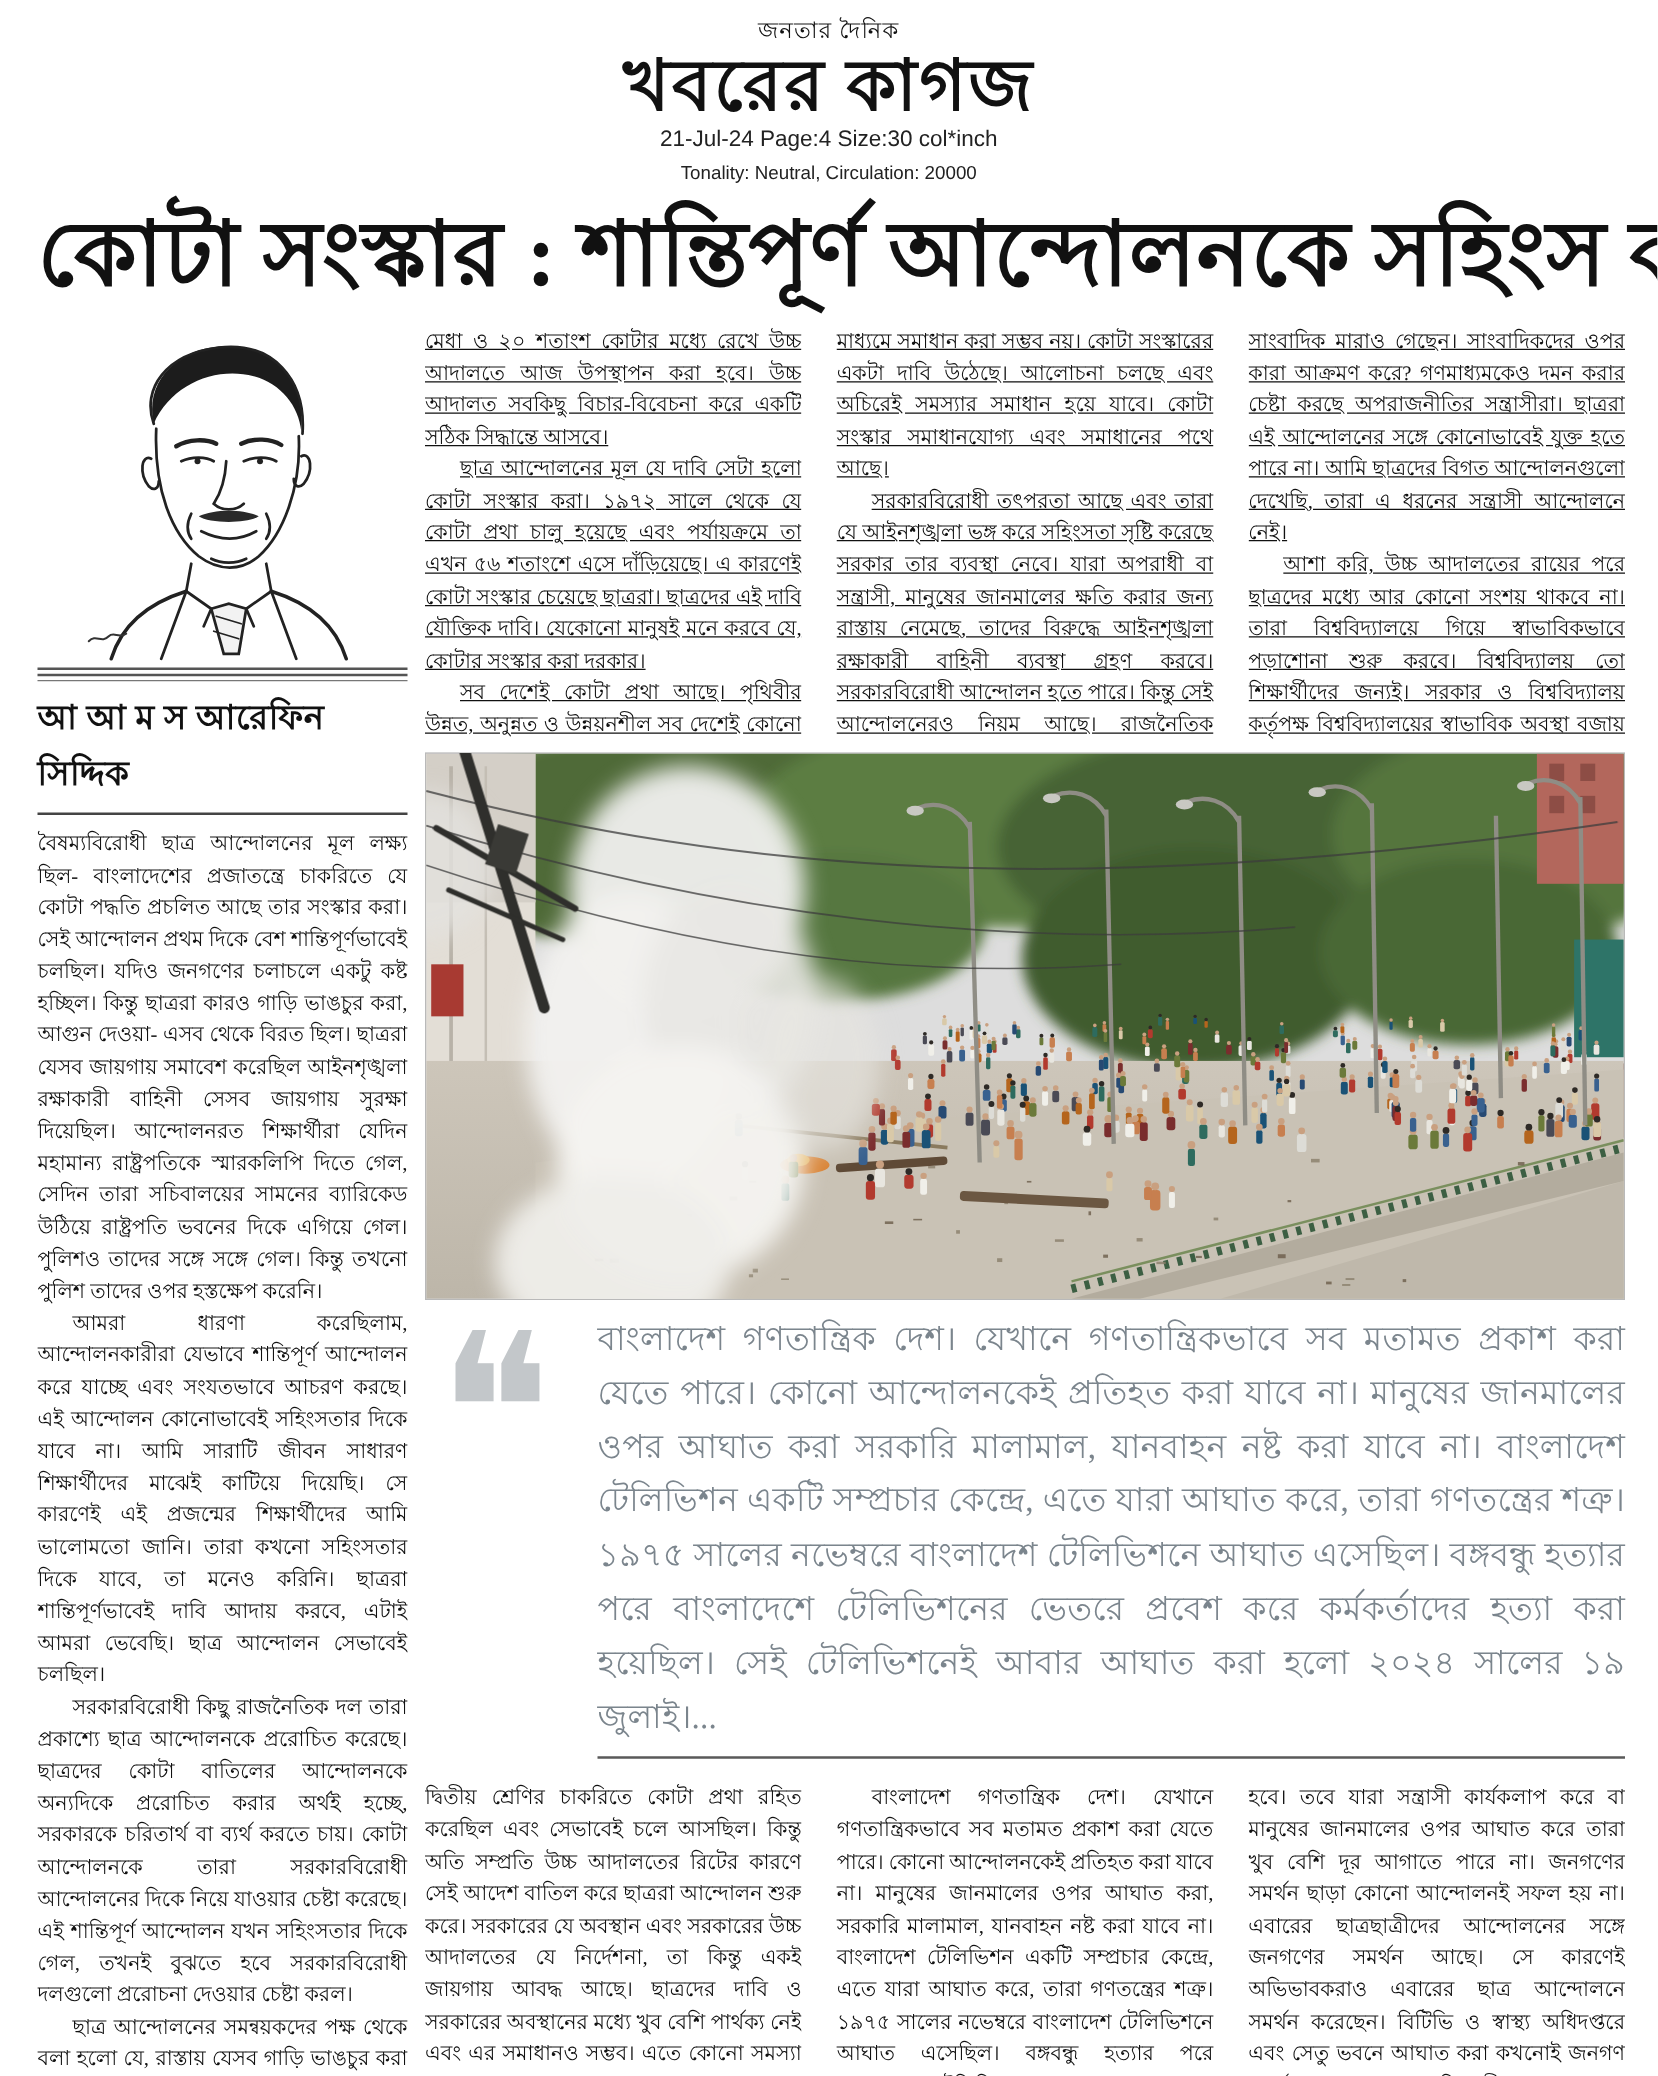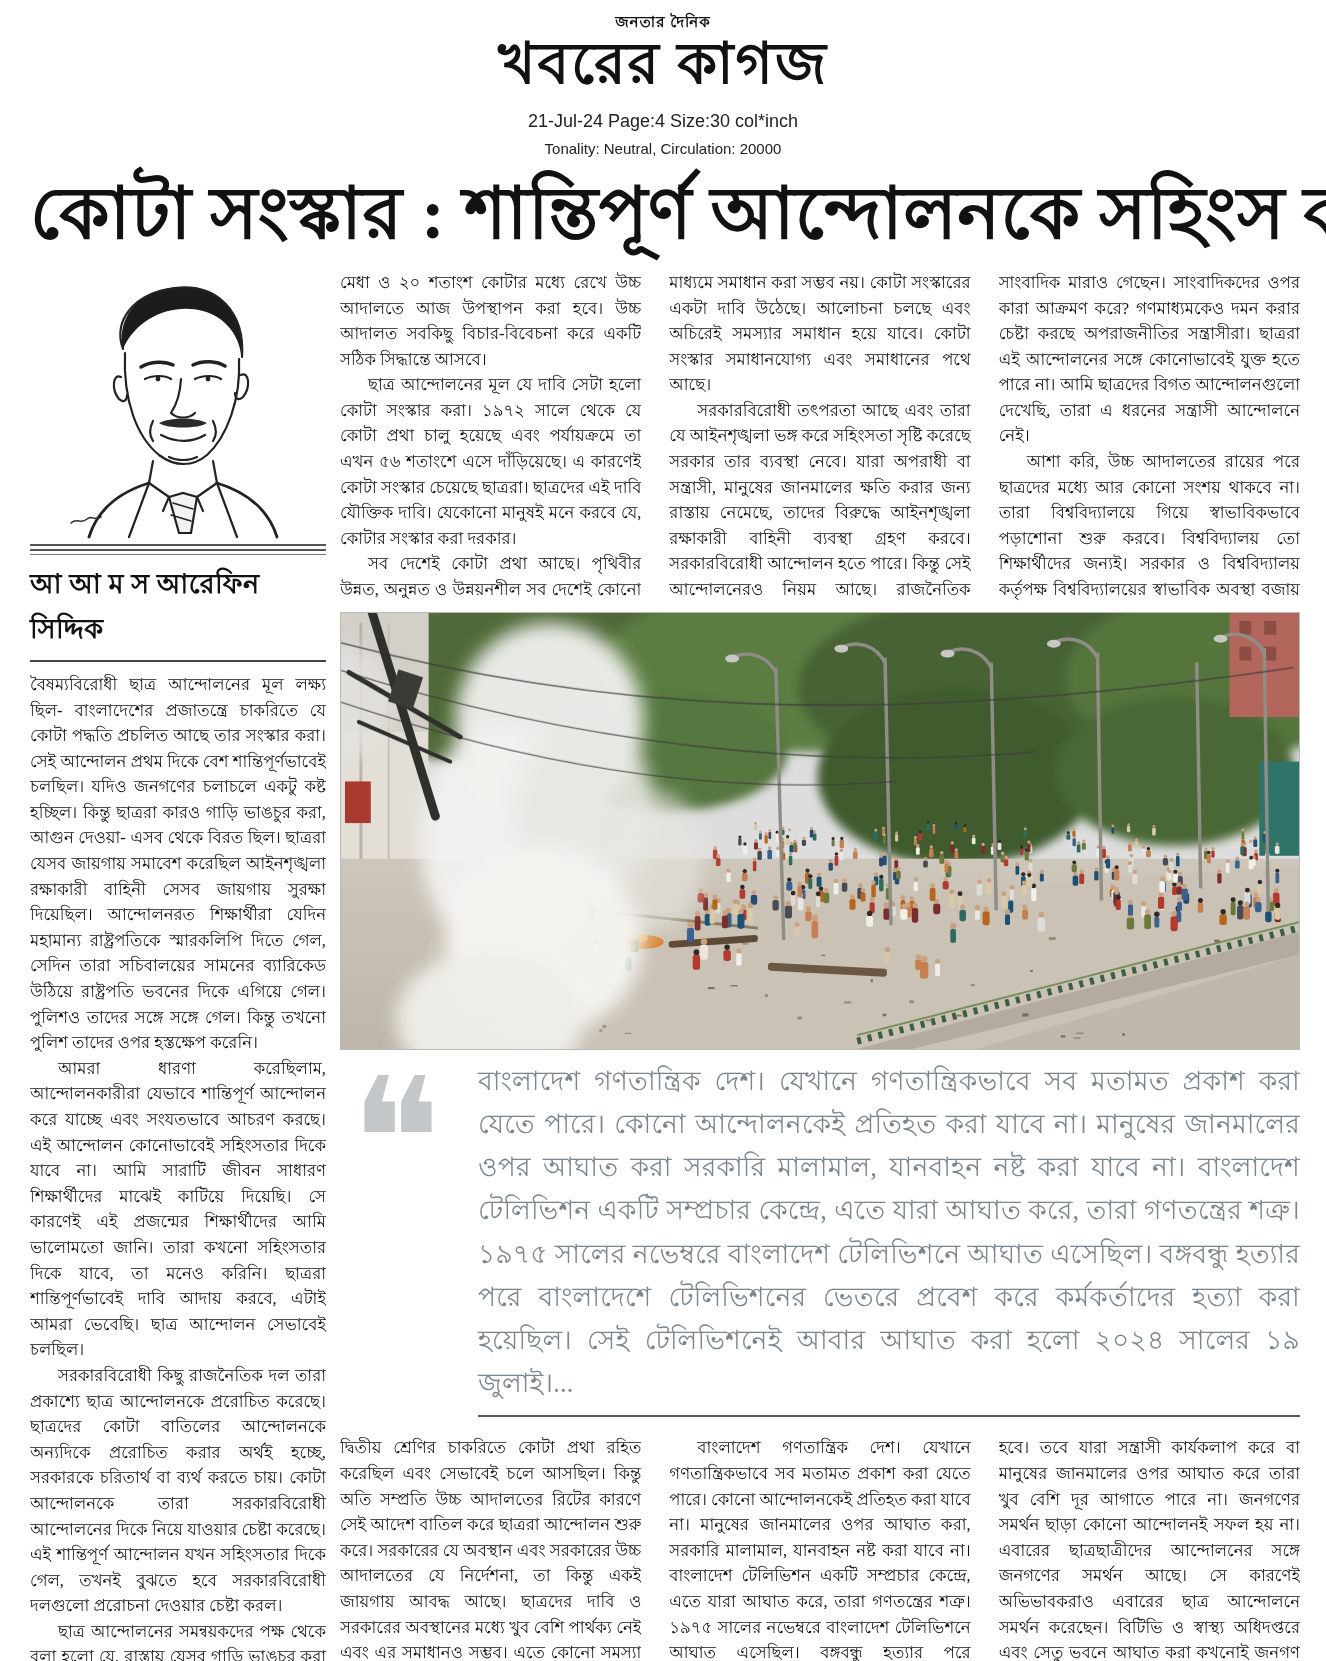--- a/index.html
+++ b/index.html
@@ -4,23 +4,23 @@
 <style>
   * { margin:0; padding:0; box-sizing:border-box; }
   html,body { background:#ffffff; }
   .page {
     position:relative; width:1326px; height:1661px; overflow:hidden;
     background:#ffffff; color:#111;
     font-family:"Liberation Serif","DejaVu Serif",serif;
   }
   
   .masthead { text-align:center; padding-top:10px; }
-  .masthead .tagline { font-size:15px; font-weight:bold; letter-spacing:1px; }
+  .masthead .tagline { font-size:18px; font-weight:normal; letter-spacing:1px; }
   .masthead .title { font-size:57px; font-weight:bold; line-height:1.02; letter-spacing:2px; }
-  .masthead .meta1 { font-size:18px; color:#222; margin-top:18px; font-family:"Liberation Sans",sans-serif; }
+  .masthead .meta1 { font-size:18px; color:#222; margin-top:2px; font-family:"Liberation Sans",sans-serif; }
   .masthead .meta2 { font-size:15px; color:#222; margin-top:8px; font-family:"Liberation Sans",sans-serif; }
   
   .headline {
     margin:16px 28px 0 30px; font-size:72px; font-weight:bold; line-height:1.15;
     letter-spacing:0.5px; white-space:nowrap;
   }
   
   .content { display:flex; gap:14px; margin:14px 26px 0 30px; }
   .left-rail { width:296px; flex:0 0 296px; }
   .right-region { flex:1 1 auto; min-width:0; }
@@ -33,21 +33,21 @@
   .triple-rule div:last-child { border-top:1px solid #777; }
   .author-name { font-size:27px; padding:5px 0 7px 0; letter-spacing:0.5px;font-weight:bold; }
   .single-rule { border-top:2px solid #444; }
 
   
   .bodycol { text-align:justify; font-size:16.5px; line-height:25.6px; overflow:hidden; }
   .bodycol p { text-indent:28px; }
   .bodycol p.no-indent { text-indent:0; }
   .col1-text { margin-top:10px; height:1088px; }
 
-  .top-cols { display:grid; grid-template-columns:1fr 1fr 1fr; column-gap:28px; height:332px; }
+  .top-cols { display:grid; grid-template-columns:1fr 1fr 1fr; column-gap:28px; height:332px;text-decoration:underline; }
   .top-cols .bodycol { height:332px; }
 
   
   .photo-frame { margin-top:10px; height:438px; border:1px solid #b9b9b9; background:#ddd; }
   .photo-frame svg { width:100%; height:100%; display:block; }
 
   
   .pullquote { display:flex; margin-top:10px; }
   .pullquote .qmark {
     flex:0 0 138px; color:#c3c7ca; font-size:170px; line-height:0.85;

